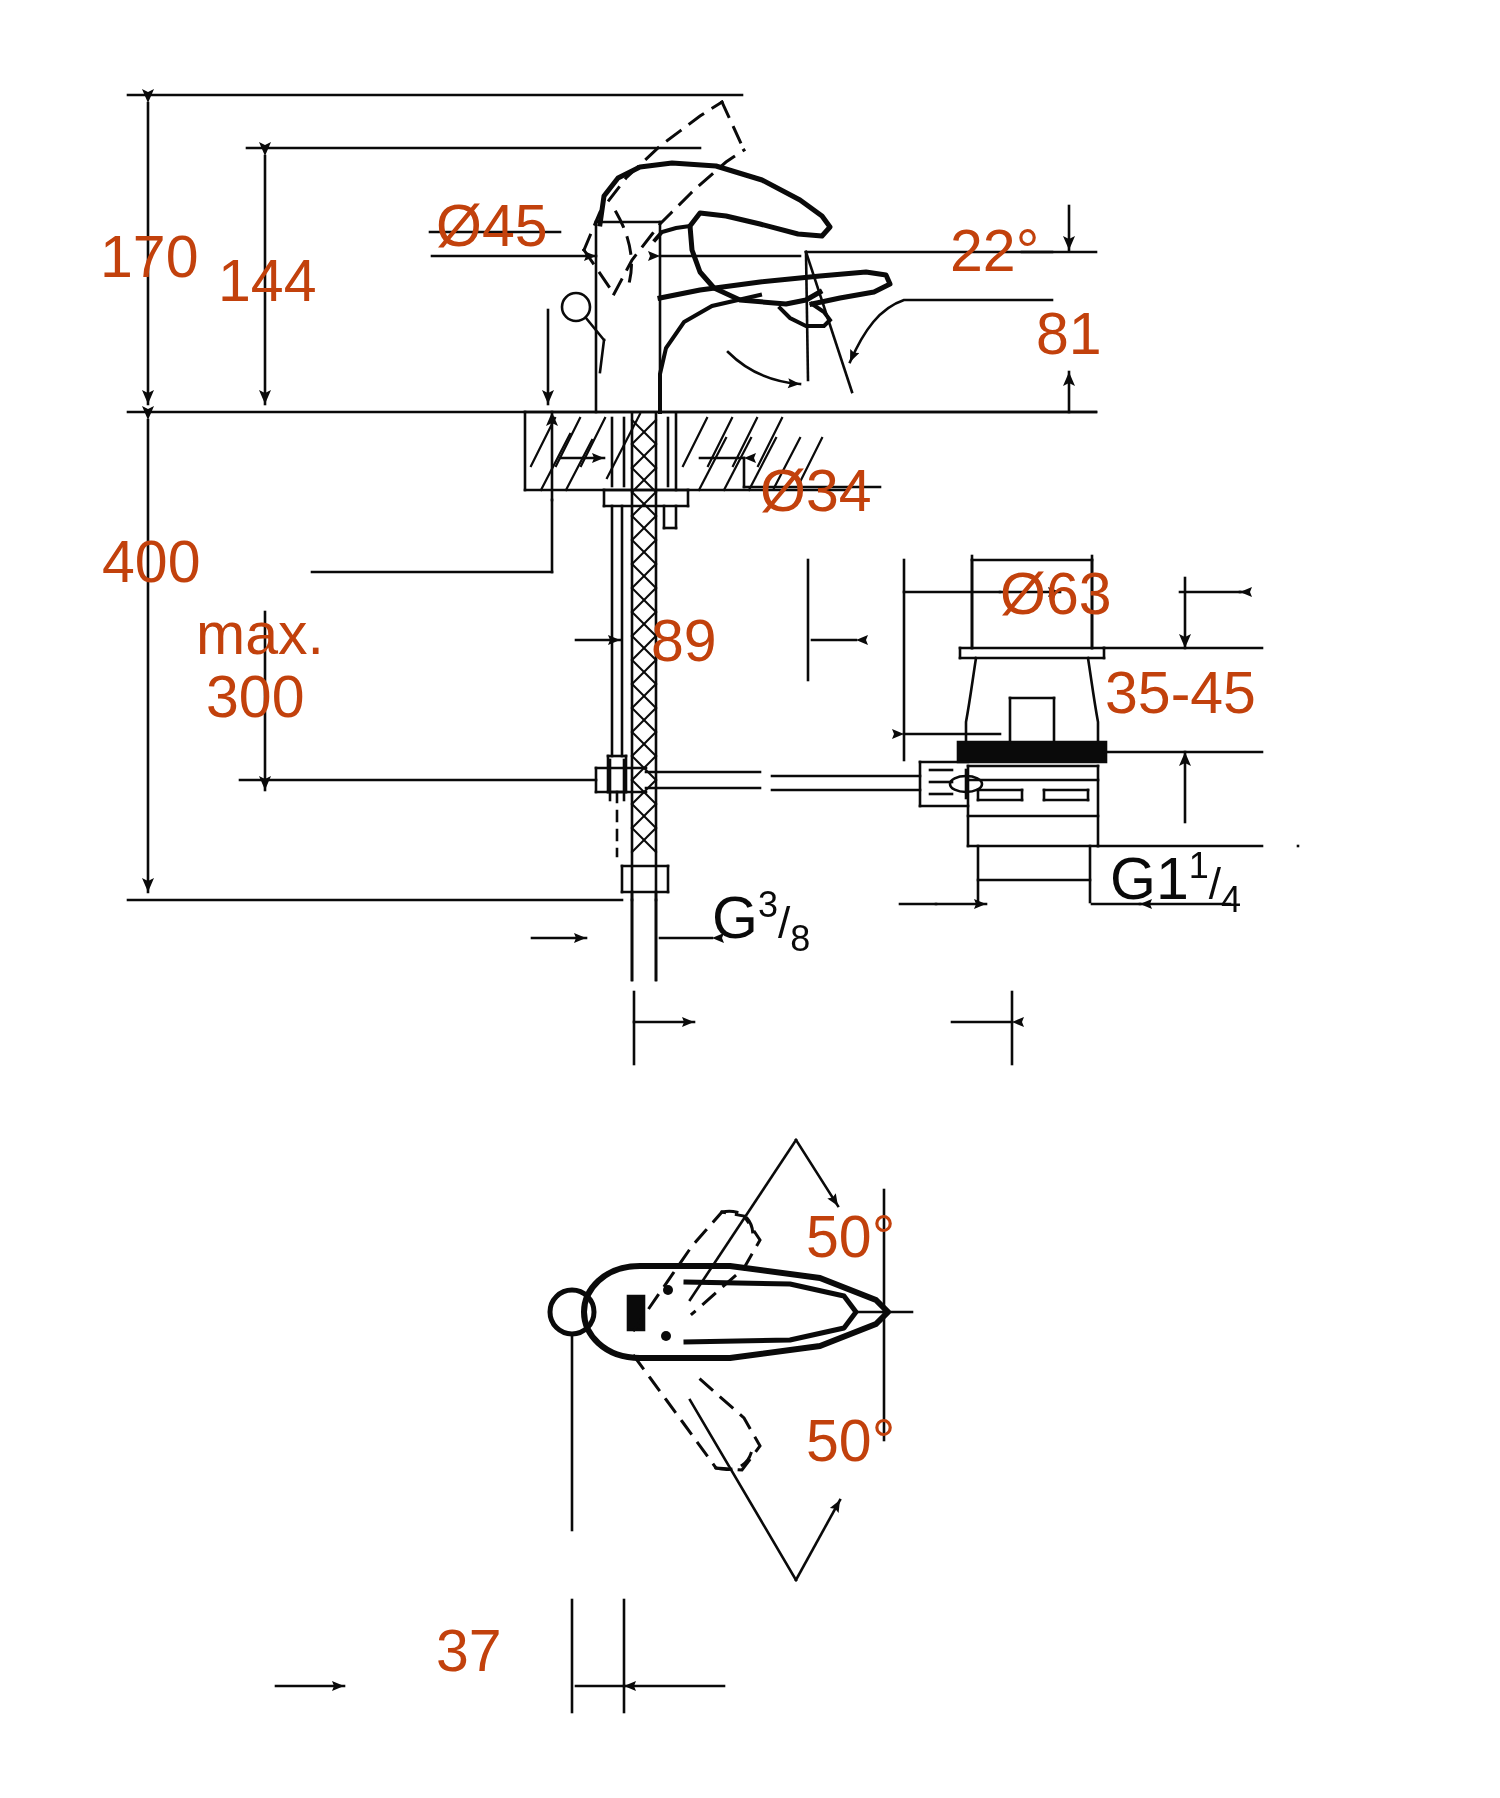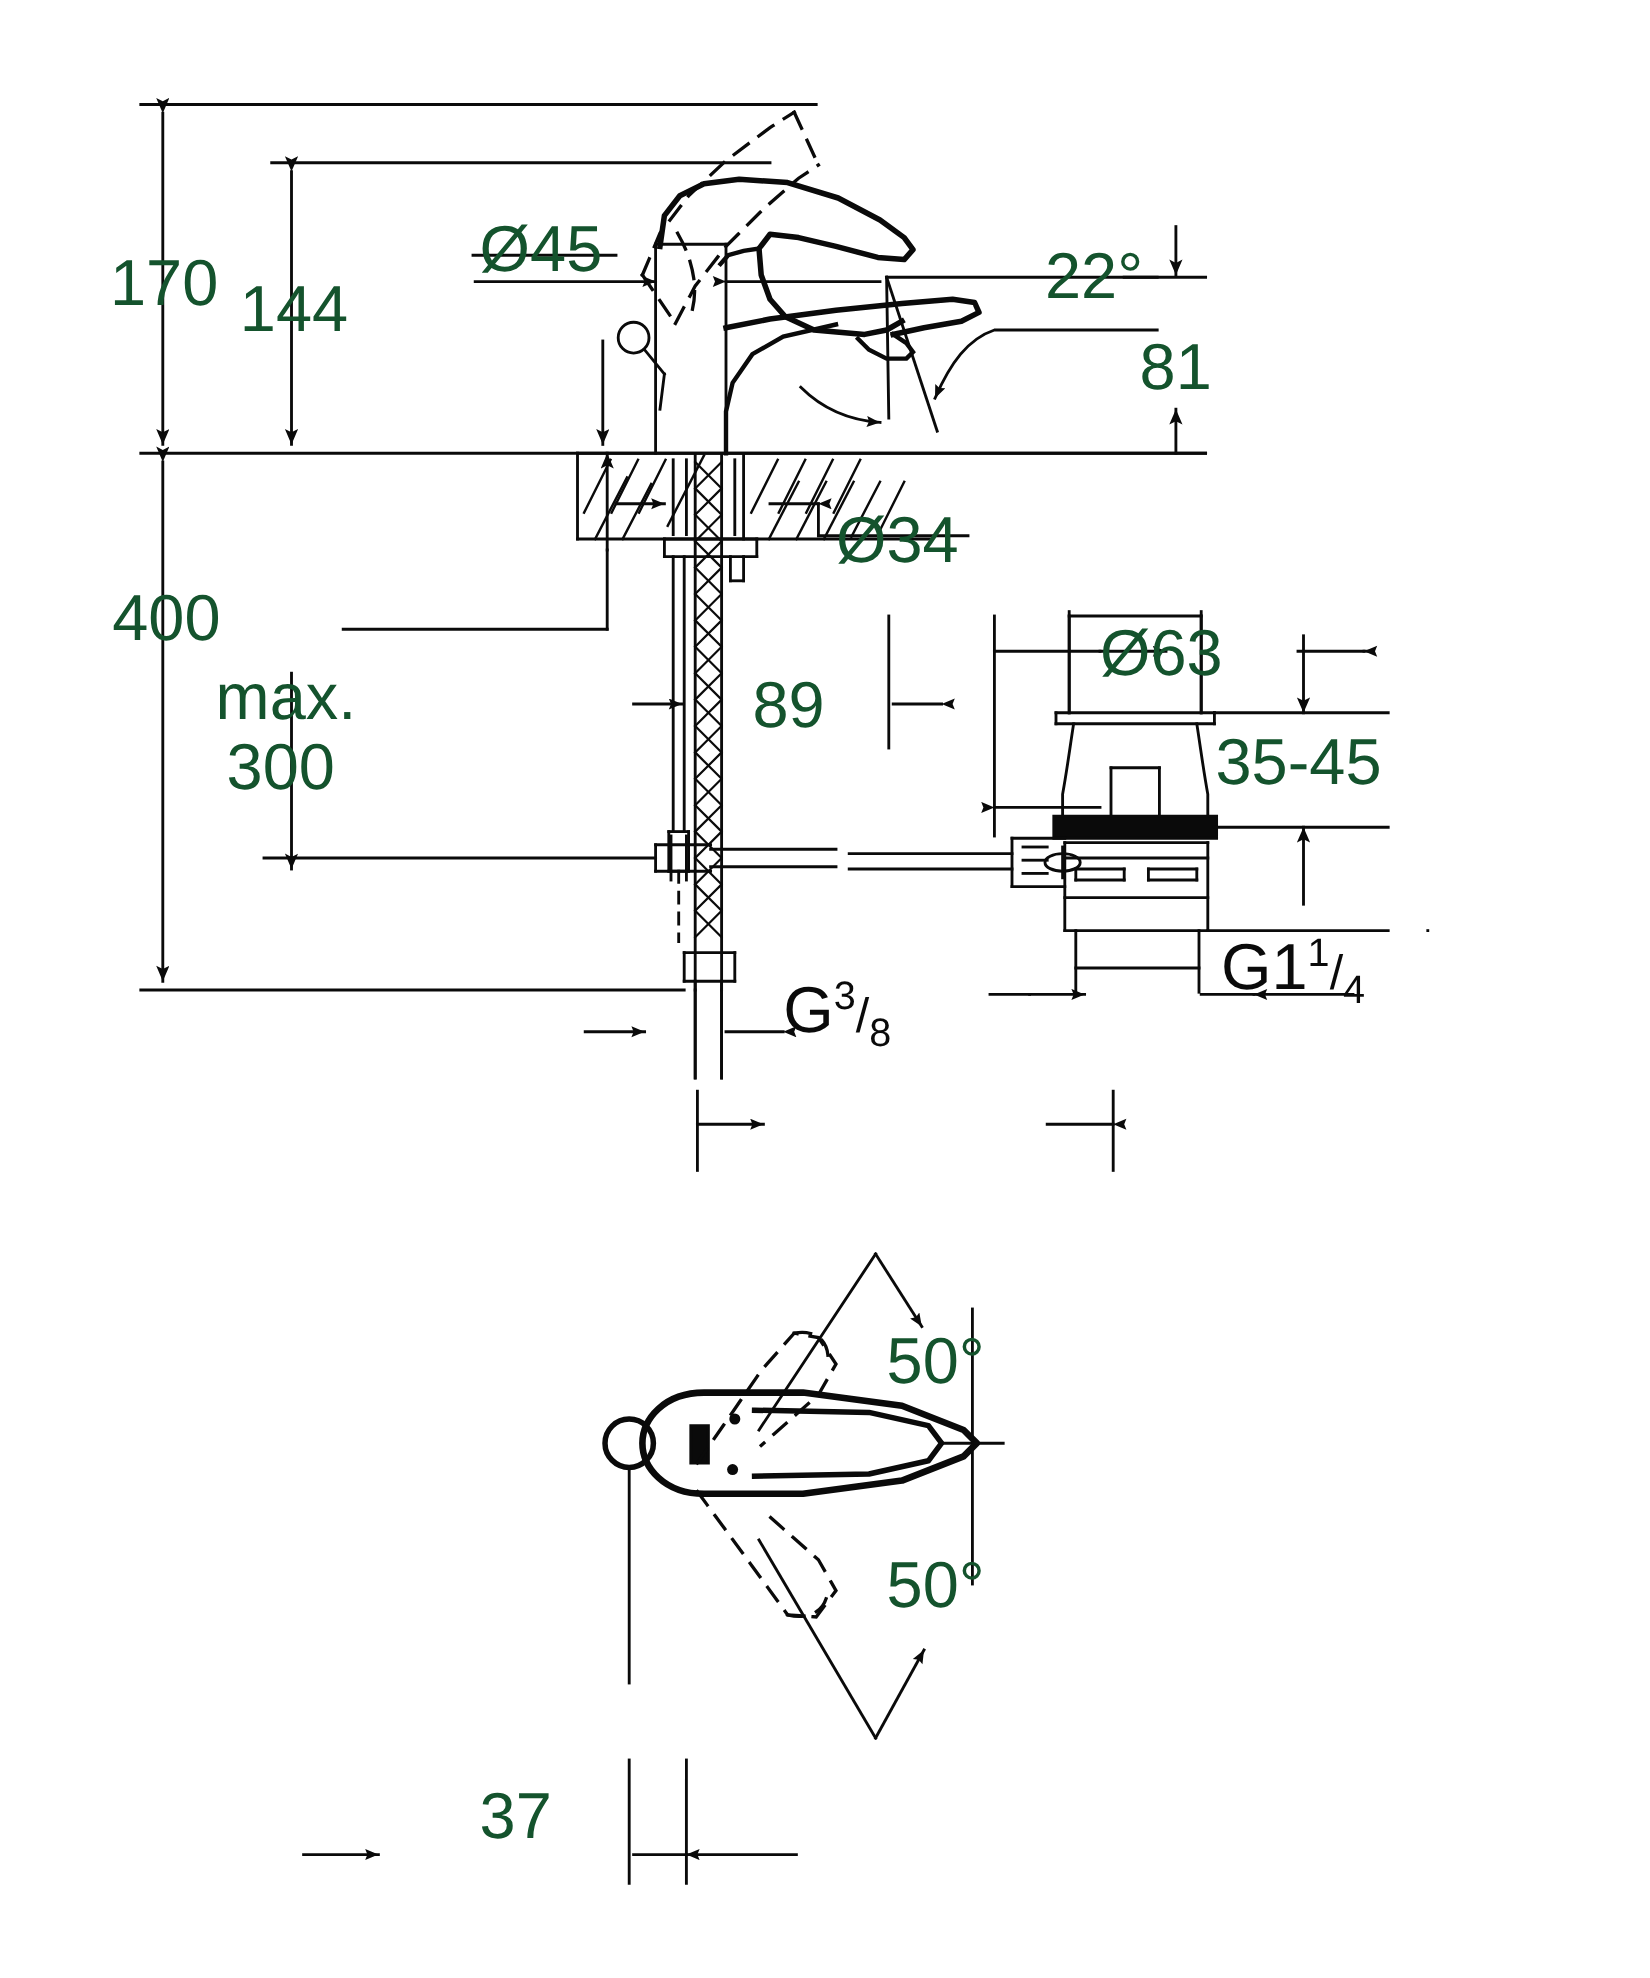--- a/index.html
+++ b/index.html
@@ -1,20 +1,20 @@
 <!DOCTYPE html>
 <html><head>
 <meta charset="utf-8">
 <style>
   html,body{margin:0;padding:0;background:#ffffff;}
   body{width:1500px;height:1798px;position:relative;overflow:hidden;
        font-family:"Liberation Sans","DejaVu Sans",sans-serif;color:#0a0a0a;}
   #stage{position:absolute;left:0;top:0;width:1500px;height:1798px;}
   svg#drawing{position:absolute;left:0;top:0;width:1500px;height:1798px;}
-  .lbl{position:absolute;white-space:nowrap;line-height:1;color:#14532d;
+  .lbl{position:absolute;white-space:nowrap;line-height:1;color:#c2410c;
        font-family:"Liberation Sans","DejaVu Sans",sans-serif;}
   .dim{font-size:59px;letter-spacing:0px;}
   .frac{position:absolute;white-space:nowrap;font-size:59px;}
   .frac .num{font-size:36px;vertical-align:super;}
   .frac .den{font-size:36px;vertical-align:sub;}
   .frac .sl{font-size:44px;}
 </style>
 </head>
 <body>
 
@@ -342,21 +342,21 @@
 
   <span class="lbl dim" style="left:760px;top:462px;">Ø34</span>
 
 
   <span class="lbl dim" style="left:102px;top:533px;">400</span>
 
   <span class="lbl dim" style="left:196px;top:605px;">max.</span>
 
   <span class="lbl dim" style="left:206px;top:668px;">300</span>
 
-  <span class="lbl dim" style="left:684px;top:612px;">89</span>
+  <span class="lbl dim" style="left:651px;top:612px;">89</span>
 
   <span class="lbl dim" style="left:966px;top:565px;margin-left:34px;">Ø63</span>
 
   <span class="lbl dim" style="left:1105px;top:664px;">35-45</span>
 
   <span class="frac" style="left:1110px;top:845px;">
     <span>G1</span><span class="num">1</span><span class="sl">/</span><span class="den">4</span>
   </span>
 
   <span class="frac" style="left:712px;top:884px;">

